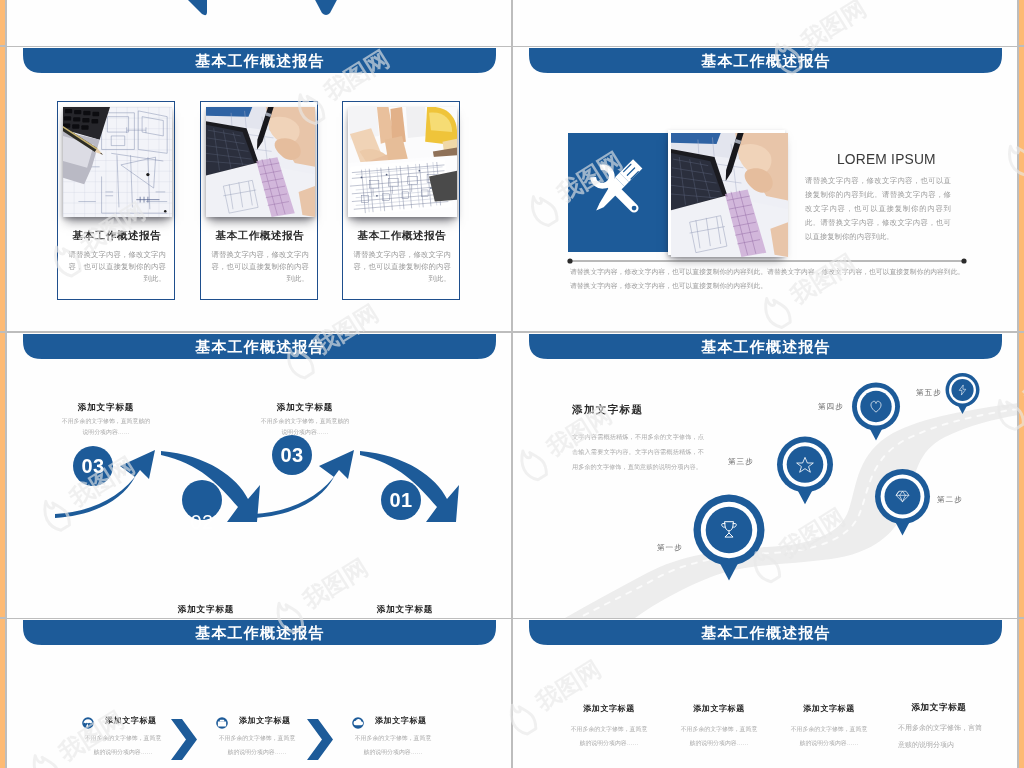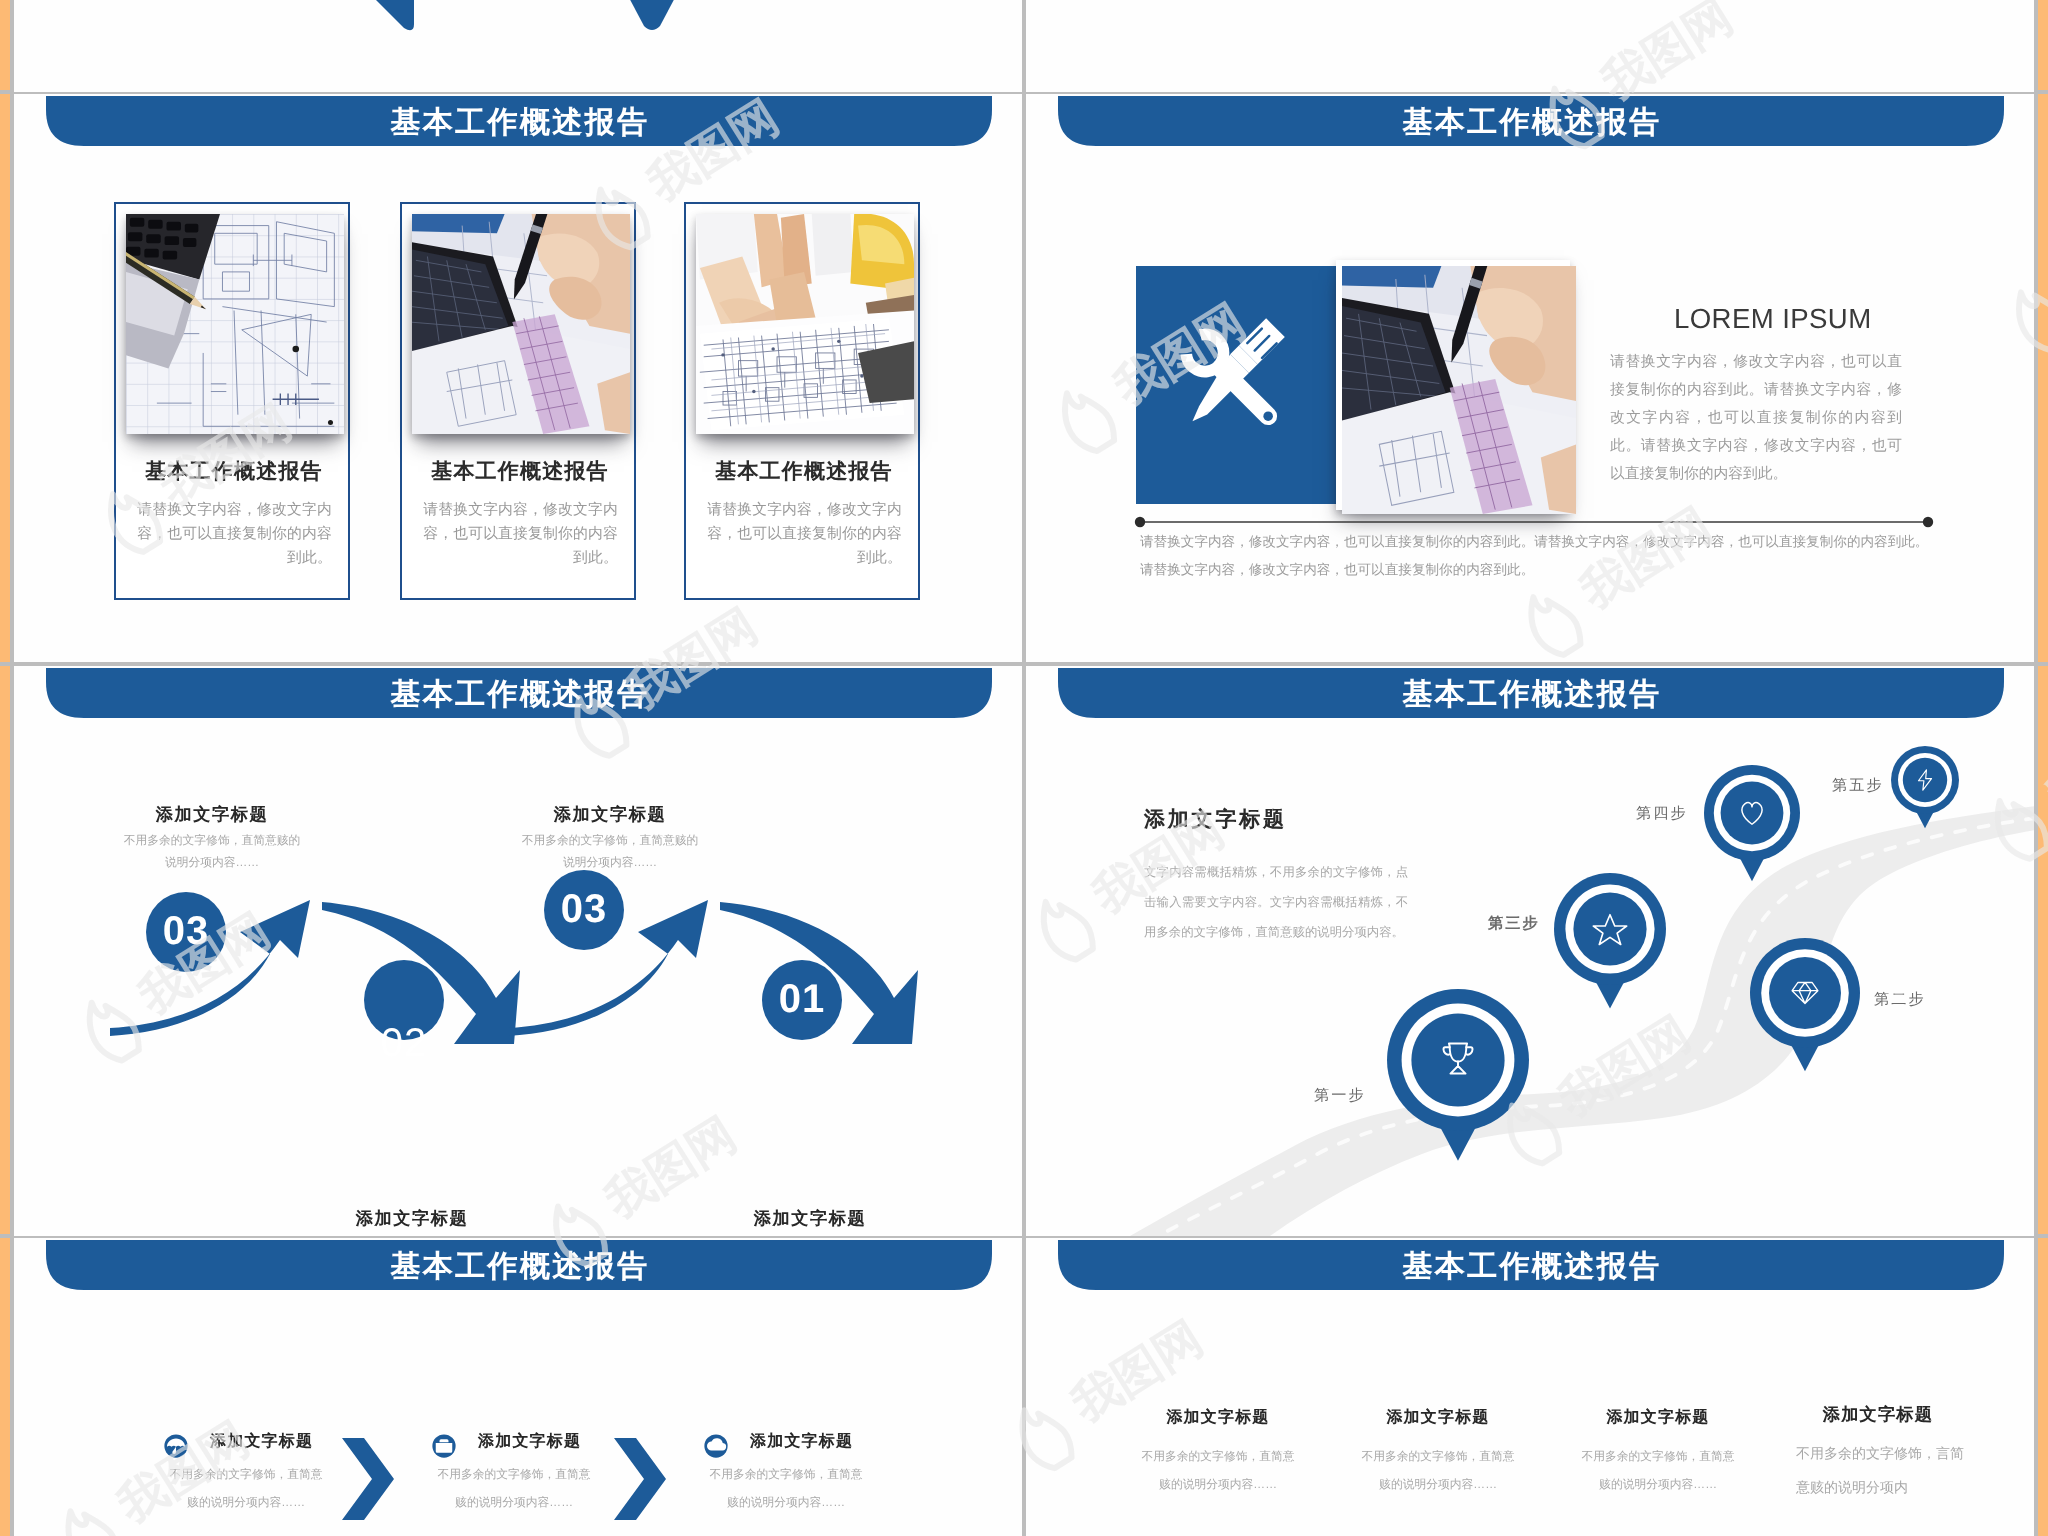--- a/index.html
+++ b/index.html
@@ -378,21 +378,21 @@
           <circle cx="449.5" cy="57" r="17.0" fill="#1d5b99"></circle>
           <circle cx="449.5" cy="57" r="13.5" fill="#ffffff"></circle>
           <circle cx="449.5" cy="57" r="11.1" fill="#1d5b99"></circle>
           <g transform="translate(443.72,51.22) scale(0.1806)">
             <path d="M36 4 L14 34 L29 34 L26 60 L50 28 L34 28 Z" fill="none" stroke="#ffffff" stroke-width="3.2" stroke-linejoin="round"></path>
           </g>
         </g>
       </svg>
       <div style="position:absolute;left:144px;top:210px;font-size:7.6px;color:#6b6b6b;letter-spacing:1px;">第一步</div>
       <div style="position:absolute;left:424px;top:162px;font-size:7.6px;color:#6b6b6b;letter-spacing:1px;text-align:center;">第二步</div>
-      <div style="position:absolute;left:231px;top:124px;font-size:7.6px;color:#6b6b6b;letter-spacing:1px;font-weight:bold;">第三步</div>
+      <div style="position:absolute;left:215px;top:124px;font-size:7.6px;color:#6b6b6b;letter-spacing:1px;">第三步</div>
       <div style="position:absolute;left:305px;top:69px;font-size:7.6px;color:#6b6b6b;letter-spacing:1px;">第四步</div>
       <div style="position:absolute;left:403px;top:55px;font-size:7.6px;color:#6b6b6b;letter-spacing:1px;">第五步</div>
     </div>
 <div class="slide" style="left:7px;top:619px;width:504px;height:285px;">
 <div class="banner-wrap">
         <svg width="505" height="26" viewBox="0 0 505 26">
           <path d="M16,0 L489,0 L489,7 C489,19 483,25 470,25 L35,25 C22,25 16,19 16,7 Z" fill="#1d5b99"></path>
         </svg>
         <div class="btxt">基本工作概述报告</div>
       </div>

